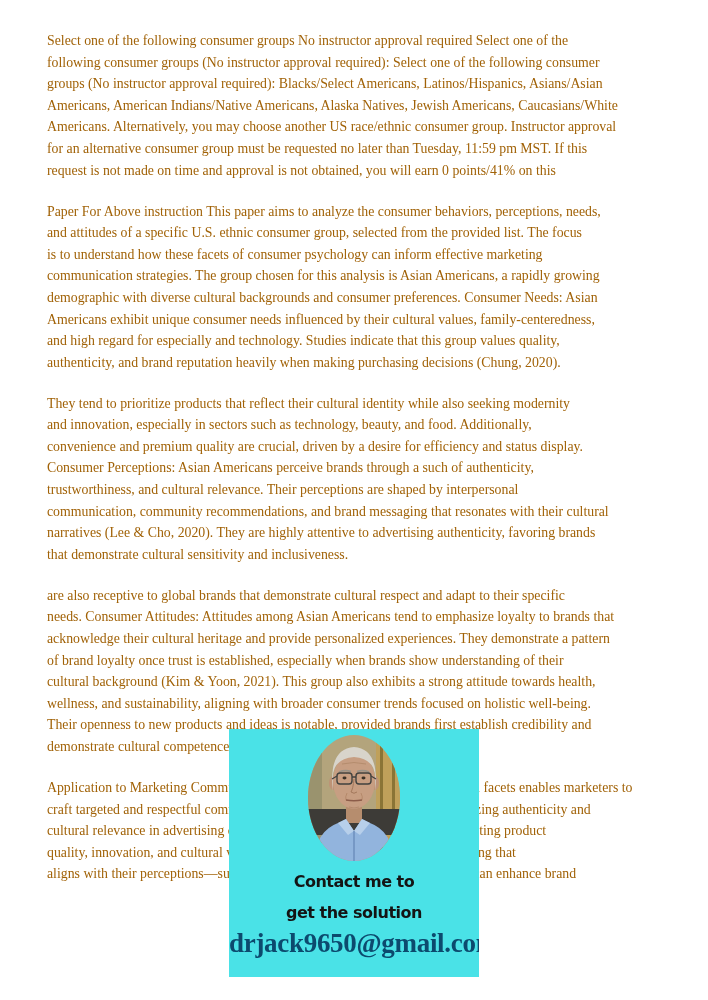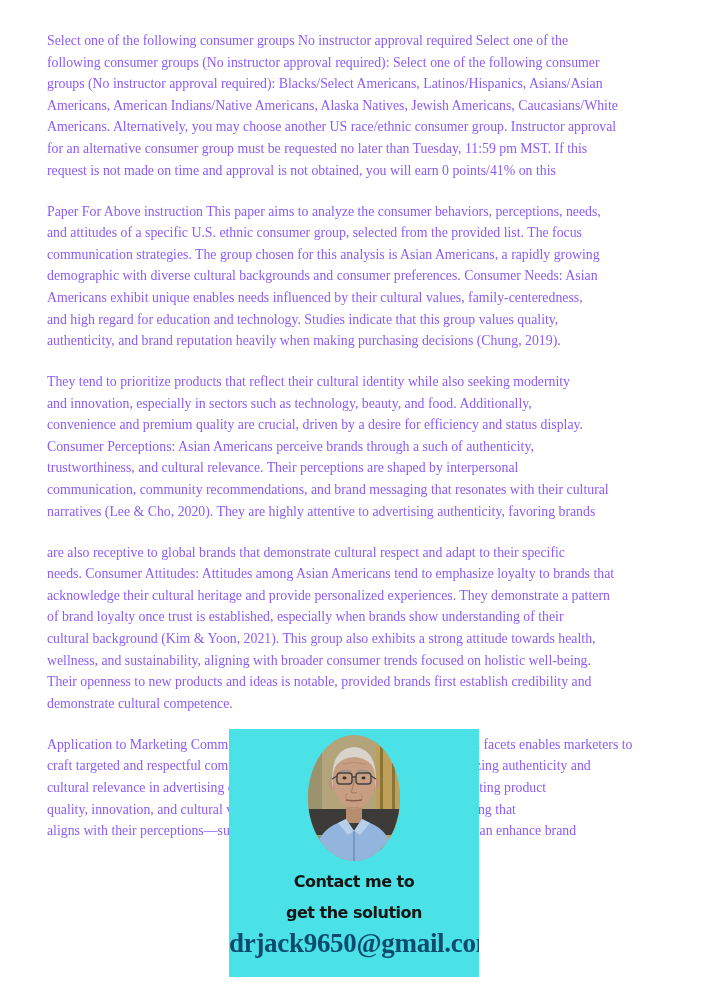--- a/index.html
+++ b/index.html
@@ -12,21 +12,21 @@
     height: 1000px;
     position: relative;
     overflow: hidden;
     font-family: "Liberation Serif", serif;
   }
   .doc {
     position: absolute;
     left: 47px;
     top: 30px;
     width: 640px;
-    color: #8b5cf6;
+    color: #a16207;
     font-size: 13.8px;
   }
   .para {
     margin: 0 0 19.4px 0;
   }
   .line {
     height: 21.6px;
     line-height: 21.6px;
     white-space: nowrap;
   }
@@ -76,35 +76,37 @@
     <div class="line">groups (No instructor approval required): Blacks/Select Americans, Latinos/Hispanics, Asians/Asian</div>
     <div class="line">Americans, American Indians/Native Americans, Alaska Natives, Jewish Americans, Caucasians/White</div>
     <div class="line">Americans. Alternatively, you may choose another US race/ethnic consumer group. Instructor approval</div>
     <div class="line">for an alternative consumer group must be requested no later than Tuesday, 11:59 pm MST. If this</div>
     <div class="line">request is not made on time and approval is not obtained, you will earn 0 points/41% on this</div>
   </div>
 
   <div class="para">
     <div class="line">Paper For Above instruction This paper aims to analyze the consumer behaviors, perceptions, needs,</div>
     <div class="line">and attitudes of a specific U.S. ethnic consumer group, selected from the provided list. The focus</div>
+    <div class="line">is to understand how these facets of consumer psychology can inform effective marketing</div>
     <div class="line">communication strategies. The group chosen for this analysis is Asian Americans, a rapidly growing</div>
     <div class="line">demographic with diverse cultural backgrounds and consumer preferences. Consumer Needs: Asian</div>
-    <div class="line">Americans exhibit unique enables needs influenced by their cultural values, family-centeredness,</div>
-    <div class="line">and high regard for education and technology. Studies indicate that this group values quality,</div>
-    <div class="line">authenticity, and brand reputation heavily when making purchasing decisions (Chung, 2019).</div>
+    <div class="line">Americans exhibit unique consumer needs influenced by their cultural values, family-centeredness,</div>
+    <div class="line">and high regard for especially and technology. Studies indicate that this group values quality,</div>
+    <div class="line">authenticity, and brand reputation heavily when making purchasing decisions (Chung, 2020).</div>
   </div>
 
   <div class="para">
     <div class="line">They tend to prioritize products that reflect their cultural identity while also seeking modernity</div>
     <div class="line">and innovation, especially in sectors such as technology, beauty, and food. Additionally,</div>
     <div class="line">convenience and premium quality are crucial, driven by a desire for efficiency and status display.</div>
     <div class="line">Consumer Perceptions: Asian Americans perceive brands through a such of authenticity,</div>
     <div class="line">trustworthiness, and cultural relevance. Their perceptions are shaped by interpersonal</div>
     <div class="line">communication, community recommendations, and brand messaging that resonates with their cultural</div>
     <div class="line">narratives (Lee &amp; Cho, 2020). They are highly attentive to advertising authenticity, favoring brands</div>
+    <div class="line">that demonstrate cultural sensitivity and inclusiveness.</div>
   </div>
 
   <div class="para">
     <div class="line">are also receptive to global brands that demonstrate cultural respect and adapt to their specific</div>
     <div class="line">needs. Consumer Attitudes: Attitudes among Asian Americans tend to emphasize loyalty to brands that</div>
     <div class="line">acknowledge their cultural heritage and provide personalized experiences. They demonstrate a pattern</div>
     <div class="line">of brand loyalty once trust is established, especially when brands show understanding of their</div>
     <div class="line">cultural background (Kim &amp; Yoon, 2021). This group also exhibits a strong attitude towards health,</div>
     <div class="line">wellness, and sustainability, aligning with broader consumer trends focused on holistic well-being.</div>
     <div class="line">Their openness to new products and ideas is notable, provided brands first establish credibility and</div>

